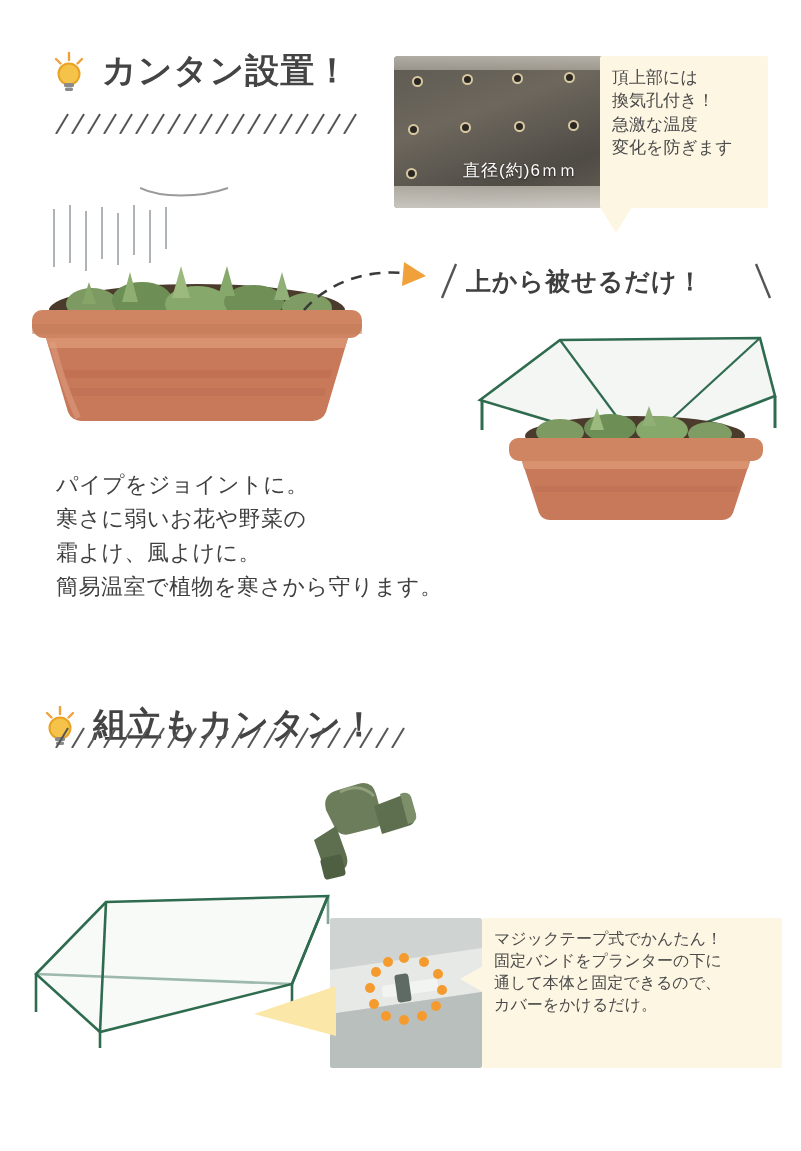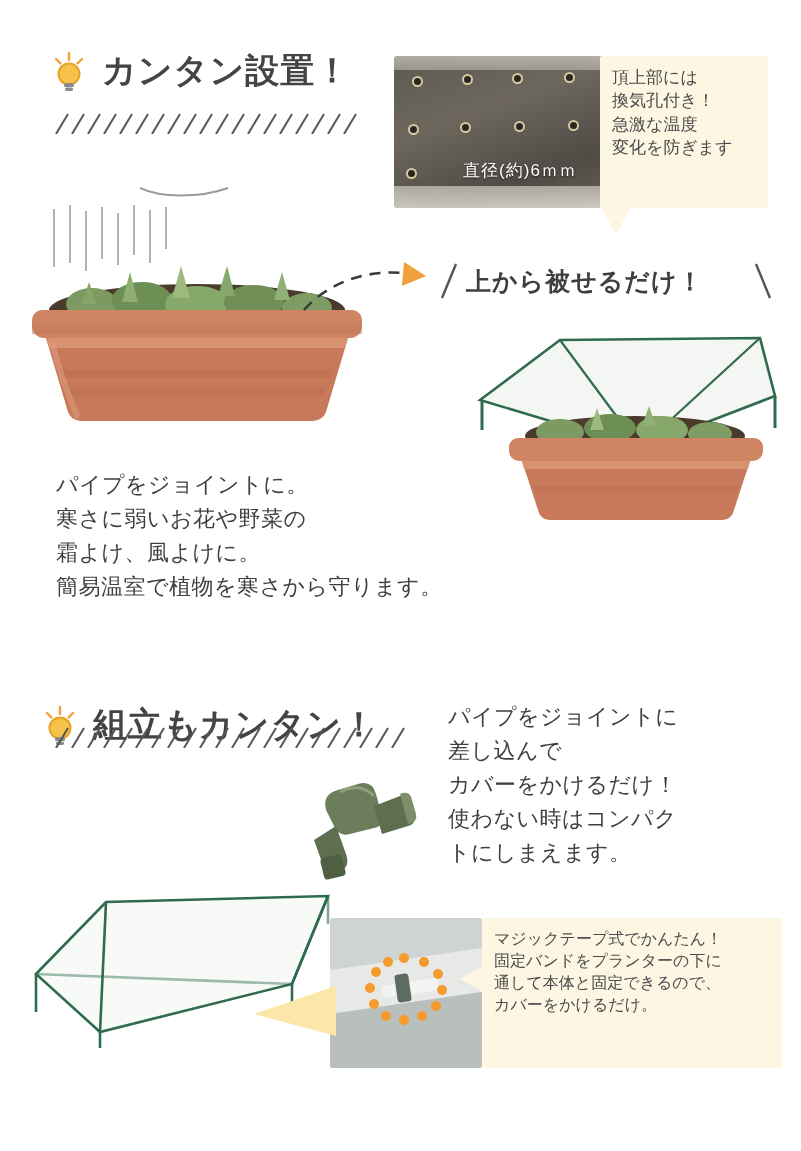--- a/index.html
+++ b/index.html
@@ -354,25 +354,20 @@
         <line x1="260" y1="22" x2="272" y2="2"></line>
           <line x1="276" y1="22" x2="288" y2="2"></line>
         <line x1="292" y1="22" x2="304" y2="2"></line>
           <line x1="308" y1="22" x2="320" y2="2"></line>
         <line x1="324" y1="22" x2="336" y2="2"></line>
           <line x1="340" y1="22" x2="352" y2="2"></line>
       </g>
     </svg>
   </div>
 
-  <div class="textblock" style="left:448px; top:700px; width:330px;">パイプをジョイントに
-差し込んで
-カバーをかけるだけ！
-使わない時はコンパク
-トにしまえます。</div>
 
   <div class="joint-photo" style="left:296px; top:770px;">
     <svg width="132" height="116" viewBox="0 0 132 116">
       <rect width="132" height="116" fill="#ffffff"></rect>
       <path d="M30 40 q-4 -16 12 -20 l20 -6 q14 -4 18 10 l6 22 q2 10 -8 12 l-24 6 q-12 3 -16 -8 z" fill="#6b7d5a"></path>
       <path d="M78 36 l26 -10 q8 -3 10 6 l4 14 q2 8 -6 10 l-26 8 z" fill="#5d6f4e"></path>
       <path d="M40 56 l10 28 q4 12 -4 16 l-6 4 q-8 4 -12 -6 l-10 -28 z" fill="#5d6f4e"></path>
       <path d="M104 24 q10 -4 12 6 l4 14 q2 8 -8 10" fill="#7d8f6a"></path>
       <rect x="26" y="86" width="22" height="22" rx="4" fill="#4e5f42" transform="rotate(-14 37 97)"></rect>
       <path d="M44 22 q20 -10 34 4" stroke="#8fa07a" stroke-width="3" fill="none"></path>

